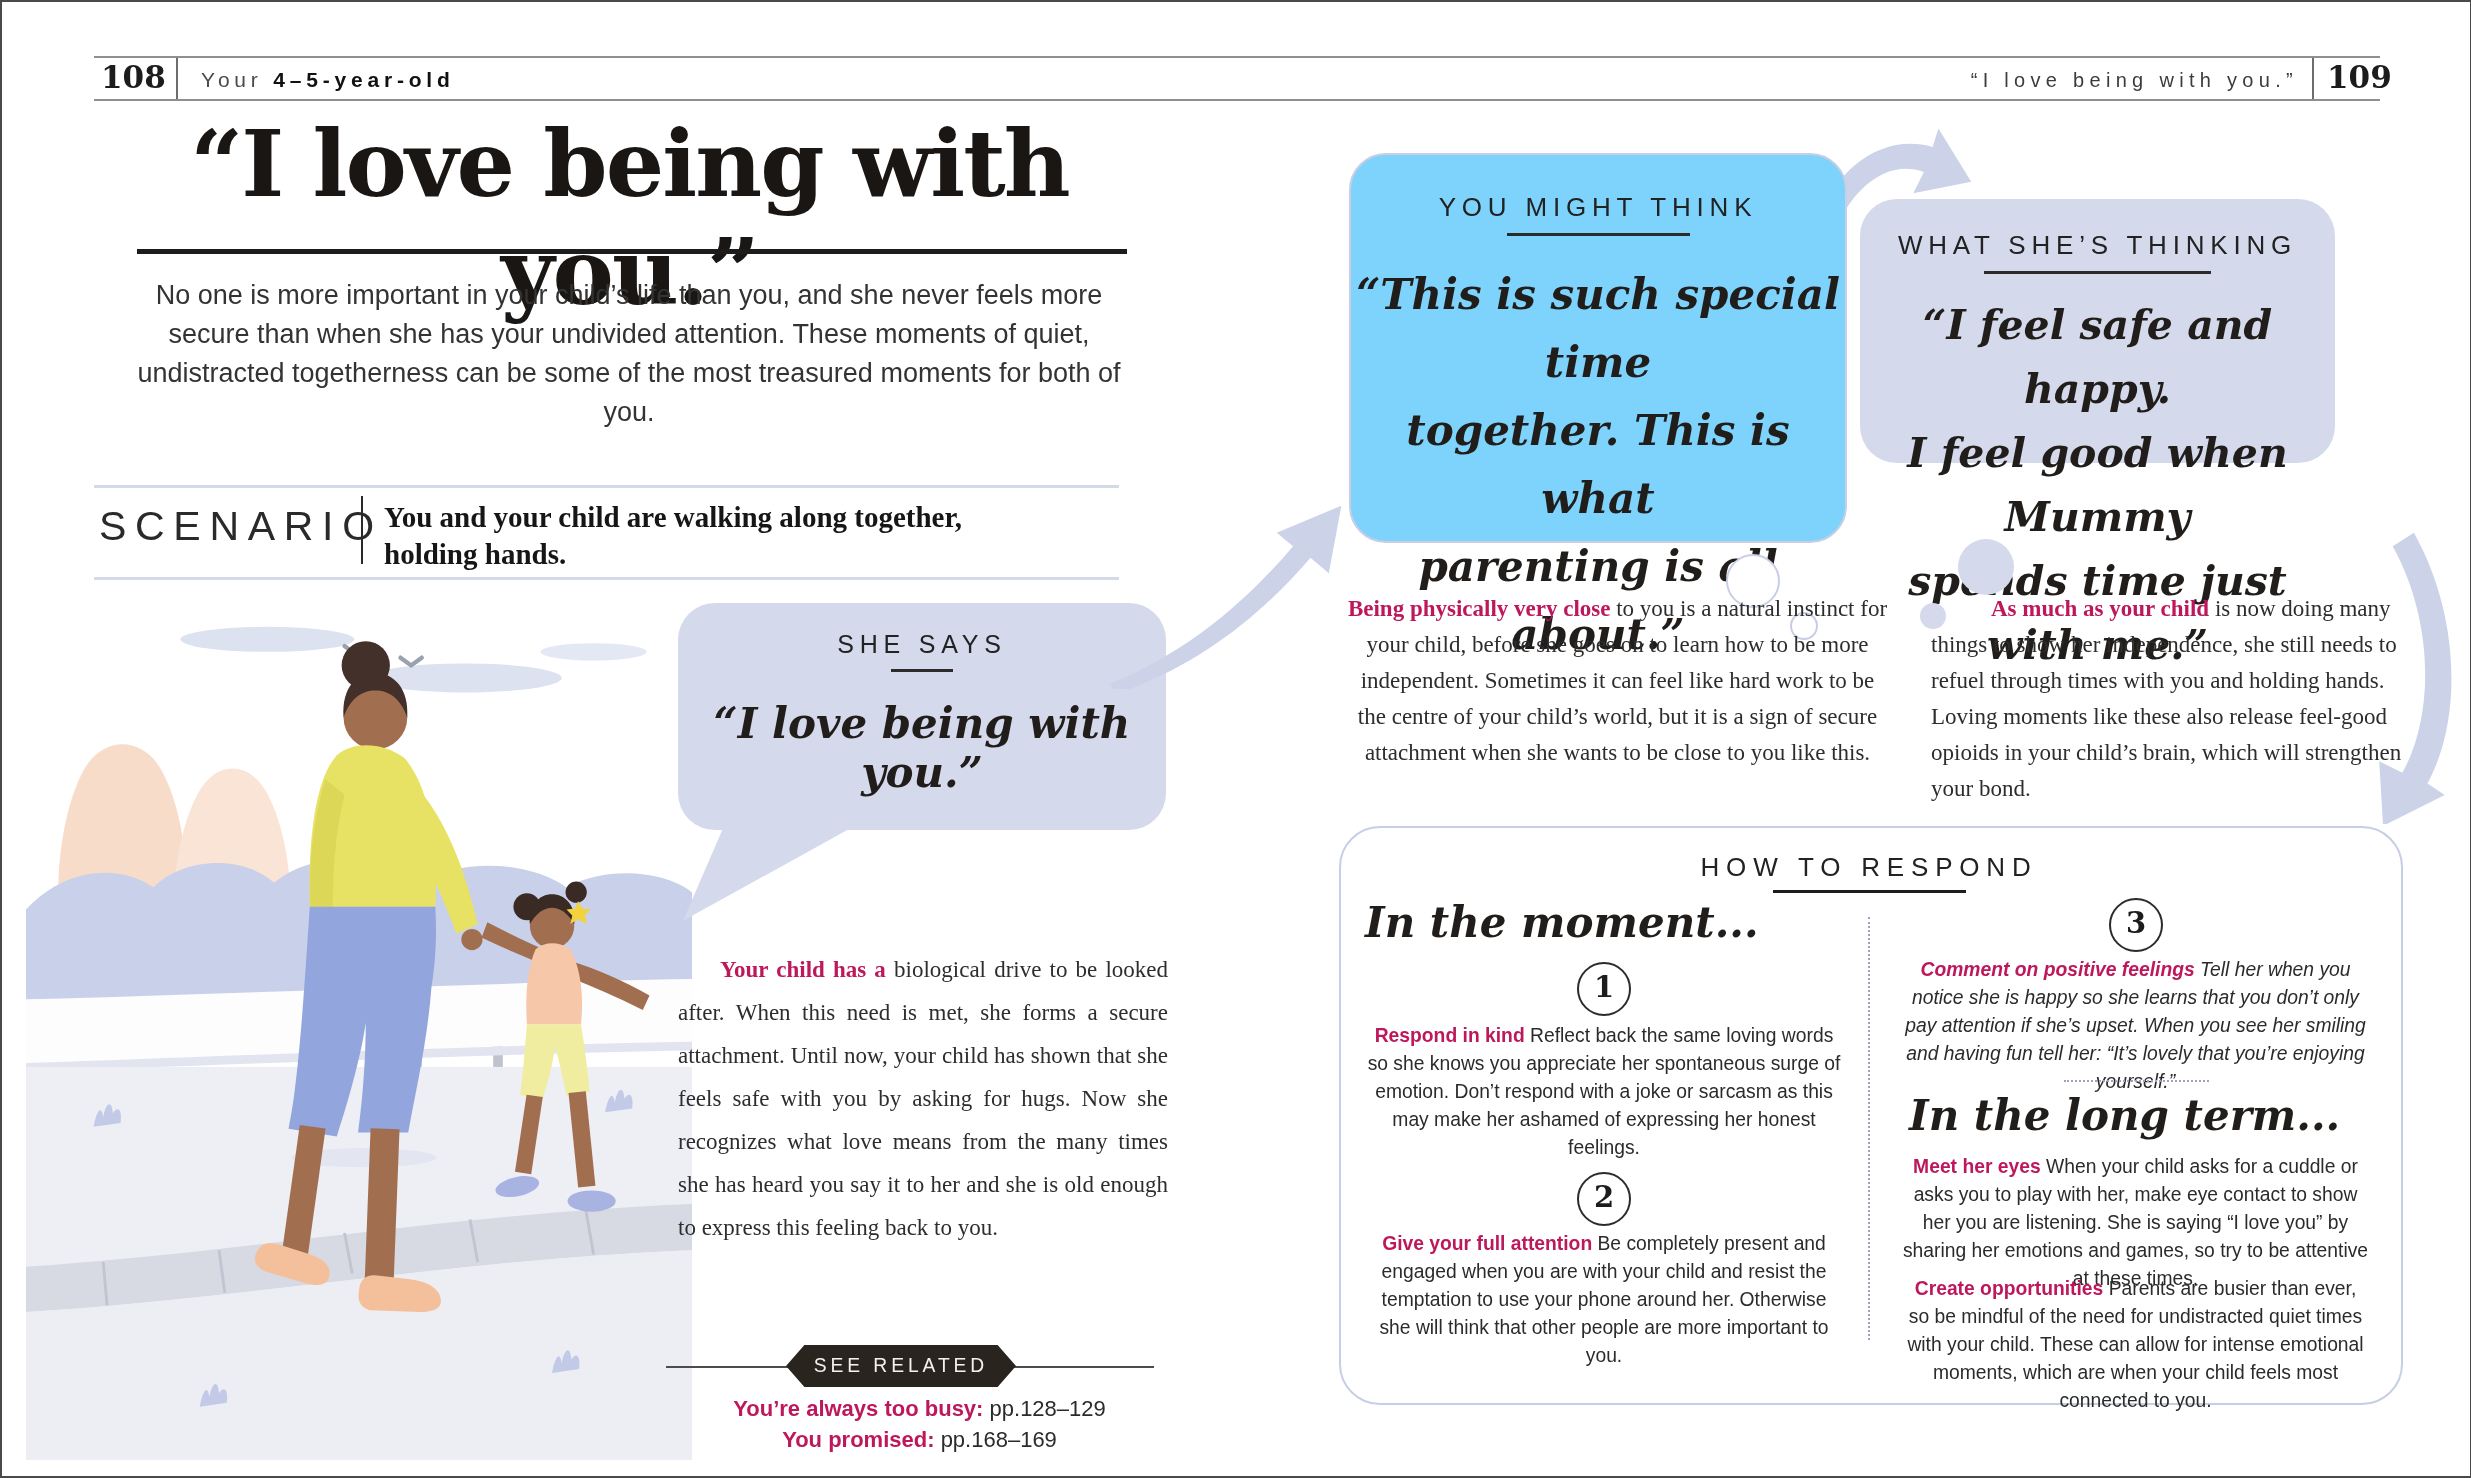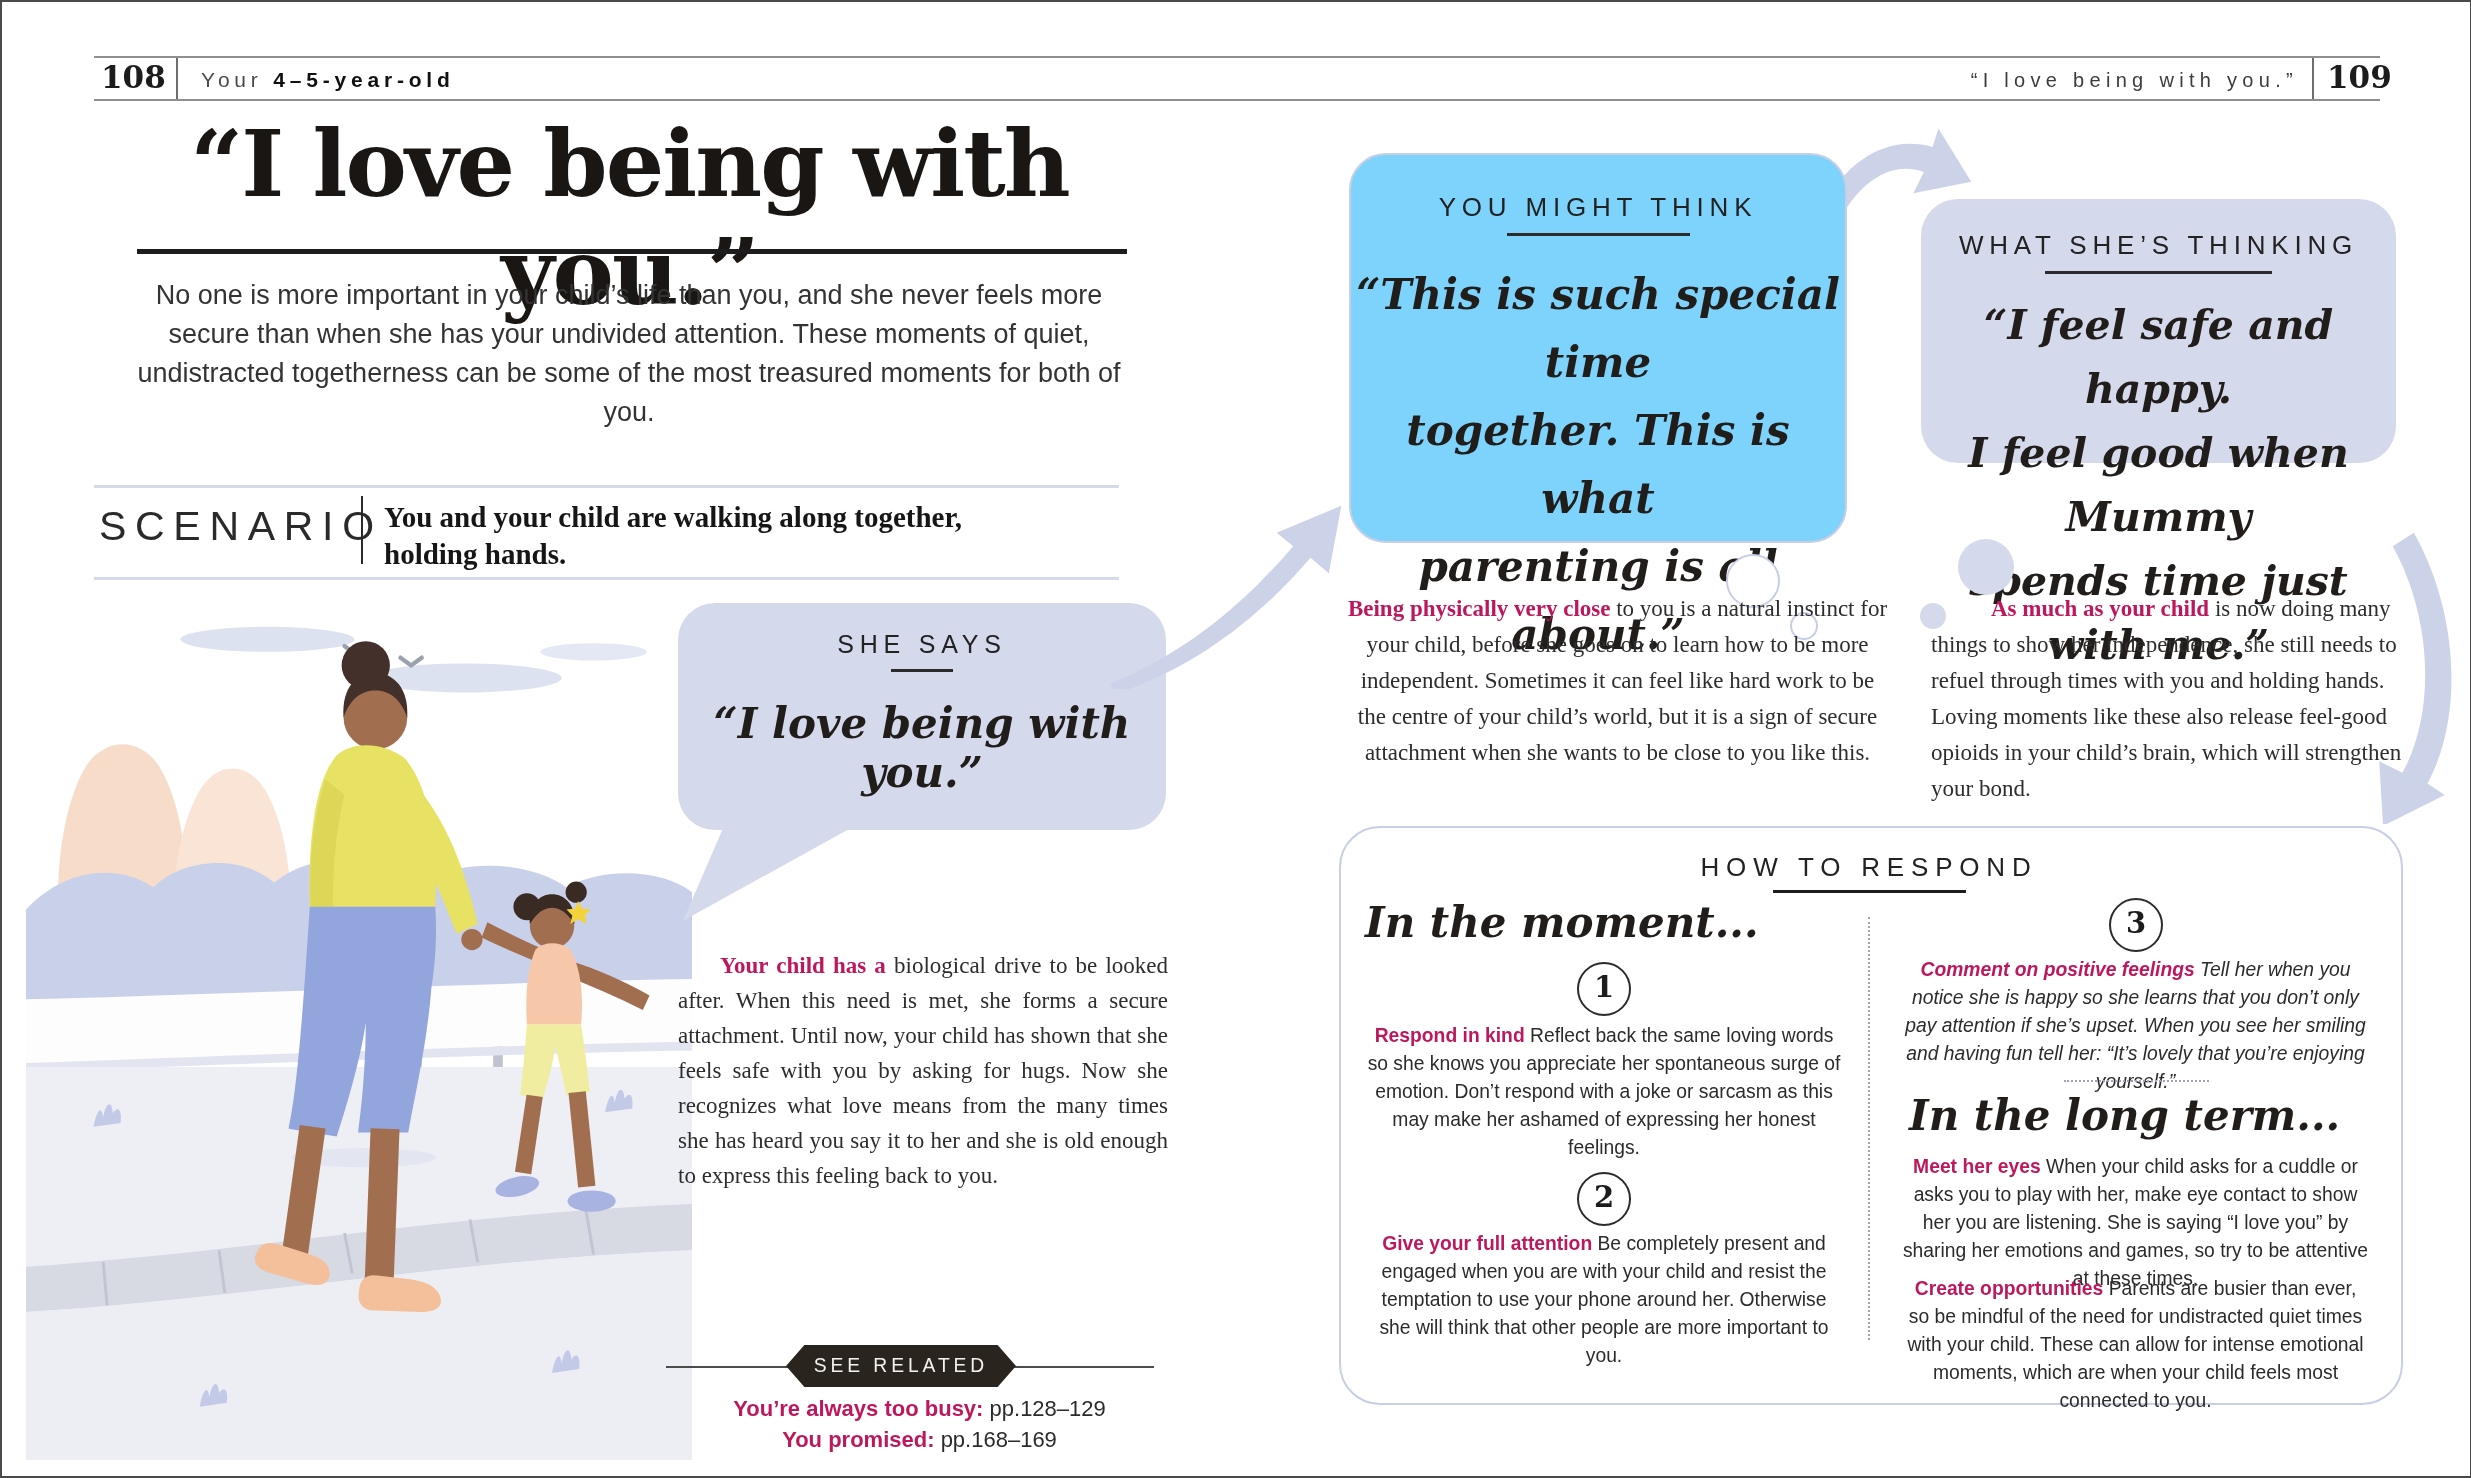--- a/index.html
+++ b/index.html
@@ -147,21 +147,21 @@
 
   <div class="bubble" style="left:676px;top:601px;width:488px;height:227px;background:#d5d9ec;">
     <div class="bubble-label" style="padding-top:27px;">SHE SAYS</div>
     <div class="bubble-underline" style="width:62px;"></div>
     <div class="script qline" style="font-size:42px;margin-top:27px;">“I love being with you.”</div>
   </div>
   <svg class="abs" style="left:681px;top:825px;" width="183" height="97" viewBox="0 0 190 100">
     <polygon points="42,0 172,2 0,97" fill="#d5d9ec"></polygon>
   </svg>
 
-  <div class="abs bodypara" style="left:676px;top:946px;width:490px;font-size:23px;line-height:35px;text-align:justify;text-indent:42px;">
+  <div class="abs bodypara" style="left:676px;top:946px;width:490px;font-size:23px;line-height:43px;text-align:justify;text-indent:42px;">
     <span class="lead serif">Your child has a</span><span> biological drive to be looked after. When this need is met, she forms a secure attachment. Until now, your child has shown that she feels safe with you by asking for hugs. Now she recognizes what love means from the many times she has heard you say it to her and she is old enough to express this feeling back to you.</span>
   </div>
 
   <div class="abs" id="related-line"></div>
   <div class="abs" id="related-badge">
     <span>SEE RELATED TOPICS</span>
   </div>
   <div class="abs" id="related-items">
     <div>
       <span class="lead">You’re always too busy:</span><span> pp.128–129</span>
@@ -186,21 +186,21 @@
     <div class="bubble-underline" style="width:183px;"></div>
     <div class="script" style="font-size:42px;line-height:68px;margin-top:25px;">
       <div class="qline">“This is such special time</div>
       <div class="qline">together. This is what</div>
       <div class="qline">parenting is all about.”</div>
     </div>
   </div>
   <div class="think-circle" style="left:1724px;top:552px;width:50px;height:50px;background:#fff;border:2.9px solid #c7cee6;"></div>
   <div class="think-circle" style="left:1788px;top:610px;width:24px;height:24px;background:#fff;border:2.9px solid #c7cee6;"></div>
 
-  <div class="bubble" style="left:1919px;top:197px;width:475px;height:264px;background:#d5d9ec;">
+  <div class="bubble" style="left:1858px;top:197px;width:475px;height:264px;background:#d5d9ec;">
     <div class="bubble-label" style="padding-top:31px;font-size:26px;">WHAT SHE’S THINKING</div>
     <div class="bubble-underline" style="width:227px;"></div>
     <div class="script" style="font-size:41px;line-height:64px;margin-top:19.3px;">
       <div class="qline">“I feel safe and happy.</div>
       <div class="qline">I feel good when Mummy</div>
       <div class="qline">spends time just with me.”</div>
     </div>
   </div>
   <div class="think-circle" style="left:1956px;top:537px;width:56px;height:56px;background:#d5d9ec;"></div>
   <div class="think-circle" style="left:1918px;top:601px;width:26px;height:26px;background:#d5d9ec;"></div>

